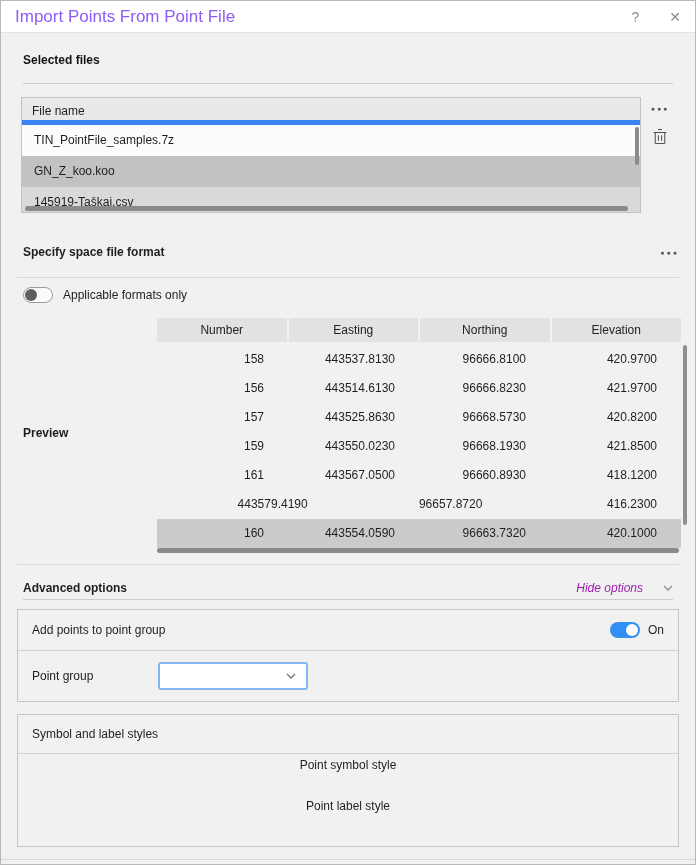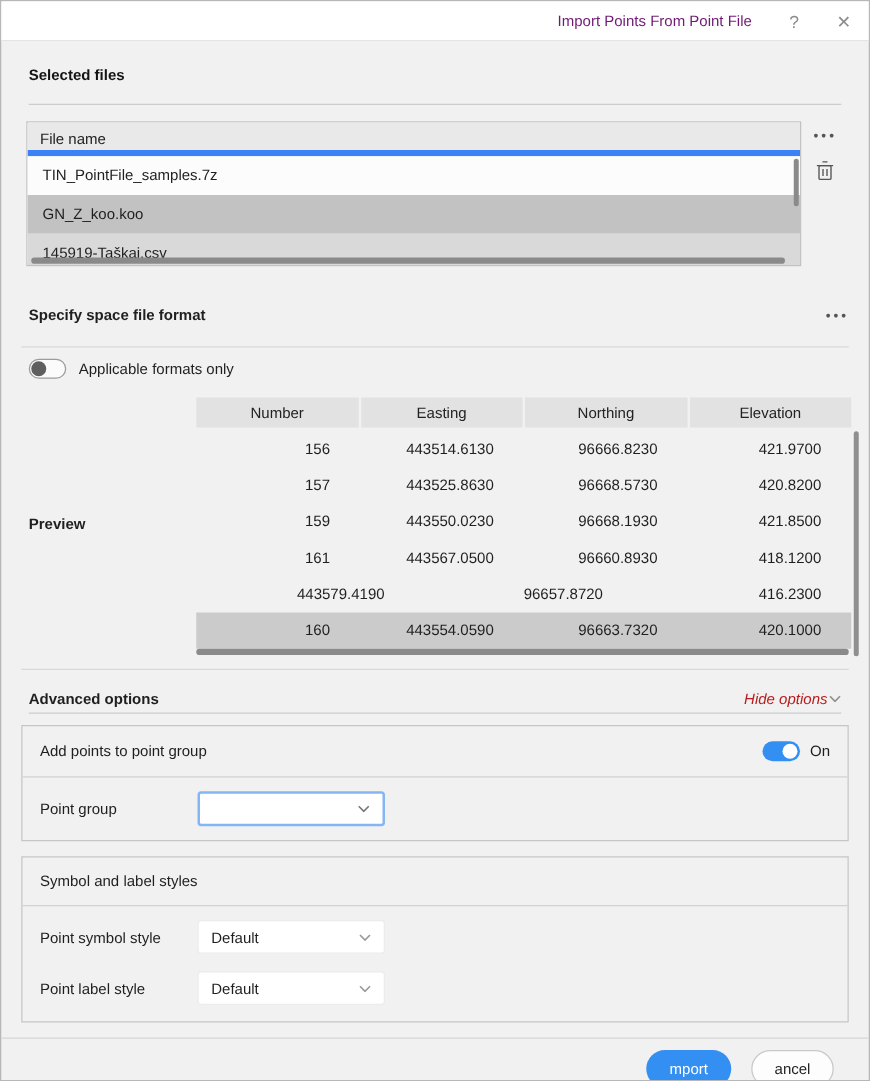--- a/index.html
+++ b/index.html
@@ -3,21 +3,21 @@
 <meta charset="utf-8">
 <style>
   * { box-sizing: border-box; margin: 0; padding: 0; }
   html,body { width:696px; height:865px; }
   body { font-family: "Liberation Sans", sans-serif; font-size: 12px; color:#1f1f1f; }
 
   .dialog { width:696px; height:865px; background:#f1f1f1; border:1px solid #b7b7b7; position:relative; overflow:hidden; }
 
   
   .titlebar { height:32px; background:#ffffff; border-bottom:1px solid #e4e4e4; display:flex; align-items:center; padding:0 14px; }
-  .title { flex:1; color:#701a75; font-size:12px;text-align:right; }
+  .title { flex:1; color:#8b5cf6; font-size:17px; }
   .tb-btn { color:#8b8b8b; font-size:14px; margin-left:30px; cursor:default; line-height:1; }
 
   .content { padding:0 16px; }
 
   .sec-head { font-weight:bold; font-size:12px; color:#141414; margin:20px 6px 16px 6px; }
   .rule { border:none; border-top:1px solid #cdcdcd; margin:5px 6px 0 6px; }
 
   
   .filelist-wrap { display:flex; margin-top:13px; margin-left:4px; }
   .filelist { flex:1; border:1px solid #c2c2c2; background:#fcfcfc; height:116px; position:relative; overflow:hidden; }
@@ -58,33 +58,33 @@
   .pv-h { flex:1; background:#e2e2e2; text-align:center; line-height:24px; color:#222; }
   .pv-row { display:flex; height:29px; line-height:29px; }
   .pv-row.pv-hl { background:#cbcbcb; }
   .pv-c { flex:1; text-align:right; padding-right:24px; }
   .pv-vscroll { position:absolute; right:2px; top:27px; width:4px; height:180px; background:#8f8f8f; border-radius:2px; }
   .pv-hscroll { position:absolute; left:0; right:10px; bottom:-5px; height:5px; background:#8a8a8a; border-radius:3px; }
 
   
   .adv-head { display:flex; align-items:center; margin-top:16px; }
   .adv-head .lbl { flex:1; font-weight:bold; margin-left:6px; }
-  .hide-opts { color:#b91c1c; font-style:italic; display:flex; align-items:center; gap:1px; margin-right:6px; }
+  .hide-opts { color:#a21caf; font-style:italic; display:flex; align-items:center; gap:20px; margin-right:6px; }
 
   .group-box { border:1px solid #c6c6c6; margin-top:9px; background:#f1f1f1; }
   .gb-row { display:flex; align-items:center; padding:0 14px; }
   .gb-row .lbl { flex:1; }
   .gb-div { border:none; border-top:1px solid #d2d2d2; }
   .row-toggle { height:40px; }
   .on-lbl { margin-left:8px; }
   .row-group { height:50px; }
   .row-group .lbl { flex:0 0 126px; }
   .pg-select { width:150px; height:28px; border:2px solid #84b6f4; border-radius:3px; }
   .gb-title { height:38px; display:flex; align-items:center; padding:0 14px; }
-  .row-style { height:41px; }
+  .row-style { height:41px;flex-direction:column; }
   .row-style .lbl { flex:0 0 126px; }
   .st-select { width:150px; height:27px; border:1px solid #ececec; }
 
   
   .footer-rule { border:none; border-top:1px solid #d6d6d6; margin:12px -16px 0 -16px; }
   .footer { display:flex; justify-content:flex-end; align-items:center; gap:16px; margin-top:9px; padding-right:12px; }
   .btn { height:30px; border-radius:15px; display:flex; align-items:center; justify-content:center; font-size:12px; cursor:default; }
   .btn-primary { background:#3390f2; color:#ffffff; width:68px; }
   .btn-secondary { background:#fdfdfd; color:#1f1f1f; border:1px solid #c9c9c9; width:66px; }
 </style>
@@ -144,20 +144,26 @@
     <div class="preview-wrap">
       <div class="preview-label">Preview</div>
       <div class="preview-table">
         <div class="pv-head">
             <div class="pv-h">Number</div>
             <div class="pv-h">Easting</div>
             <div class="pv-h">Northing</div>
             <div class="pv-h">Elevation</div>
           </div>
         <div>
+            <div class="pv-row">
+              <div class="pv-c">158</div>
+              <div class="pv-c">443537.8130</div>
+              <div class="pv-c">96666.8100</div>
+              <div class="pv-c">420.9700</div>
+            </div>
             <div class="pv-row">
               <div class="pv-c">156</div>
               <div class="pv-c">443514.6130</div>
               <div class="pv-c">96666.8230</div>
               <div class="pv-c">421.9700</div>
             </div>
             <div class="pv-row">
               <div class="pv-c">157</div>
               <div class="pv-c">443525.8630</div>
               <div class="pv-c">96668.5730</div>

